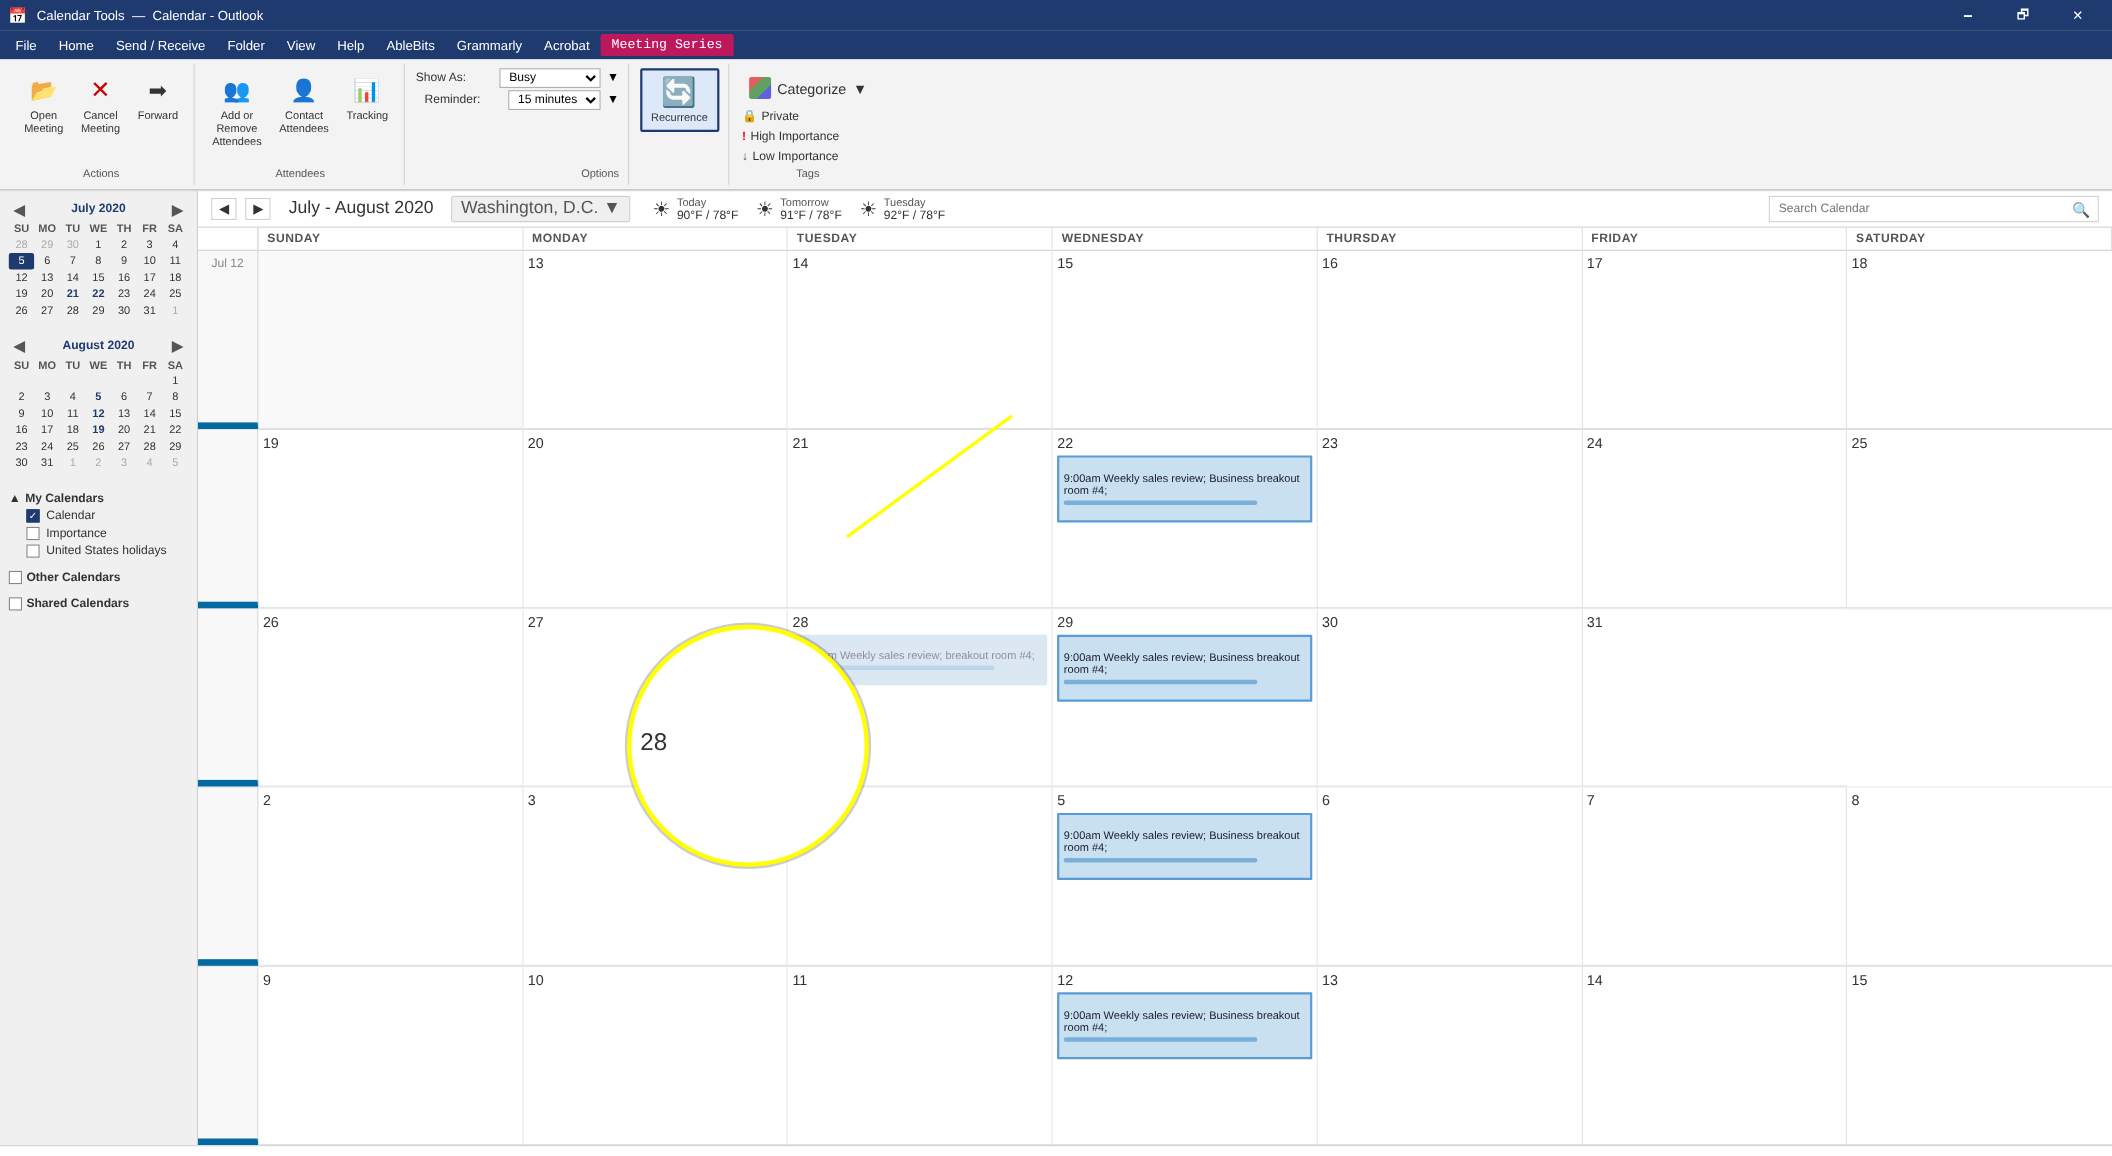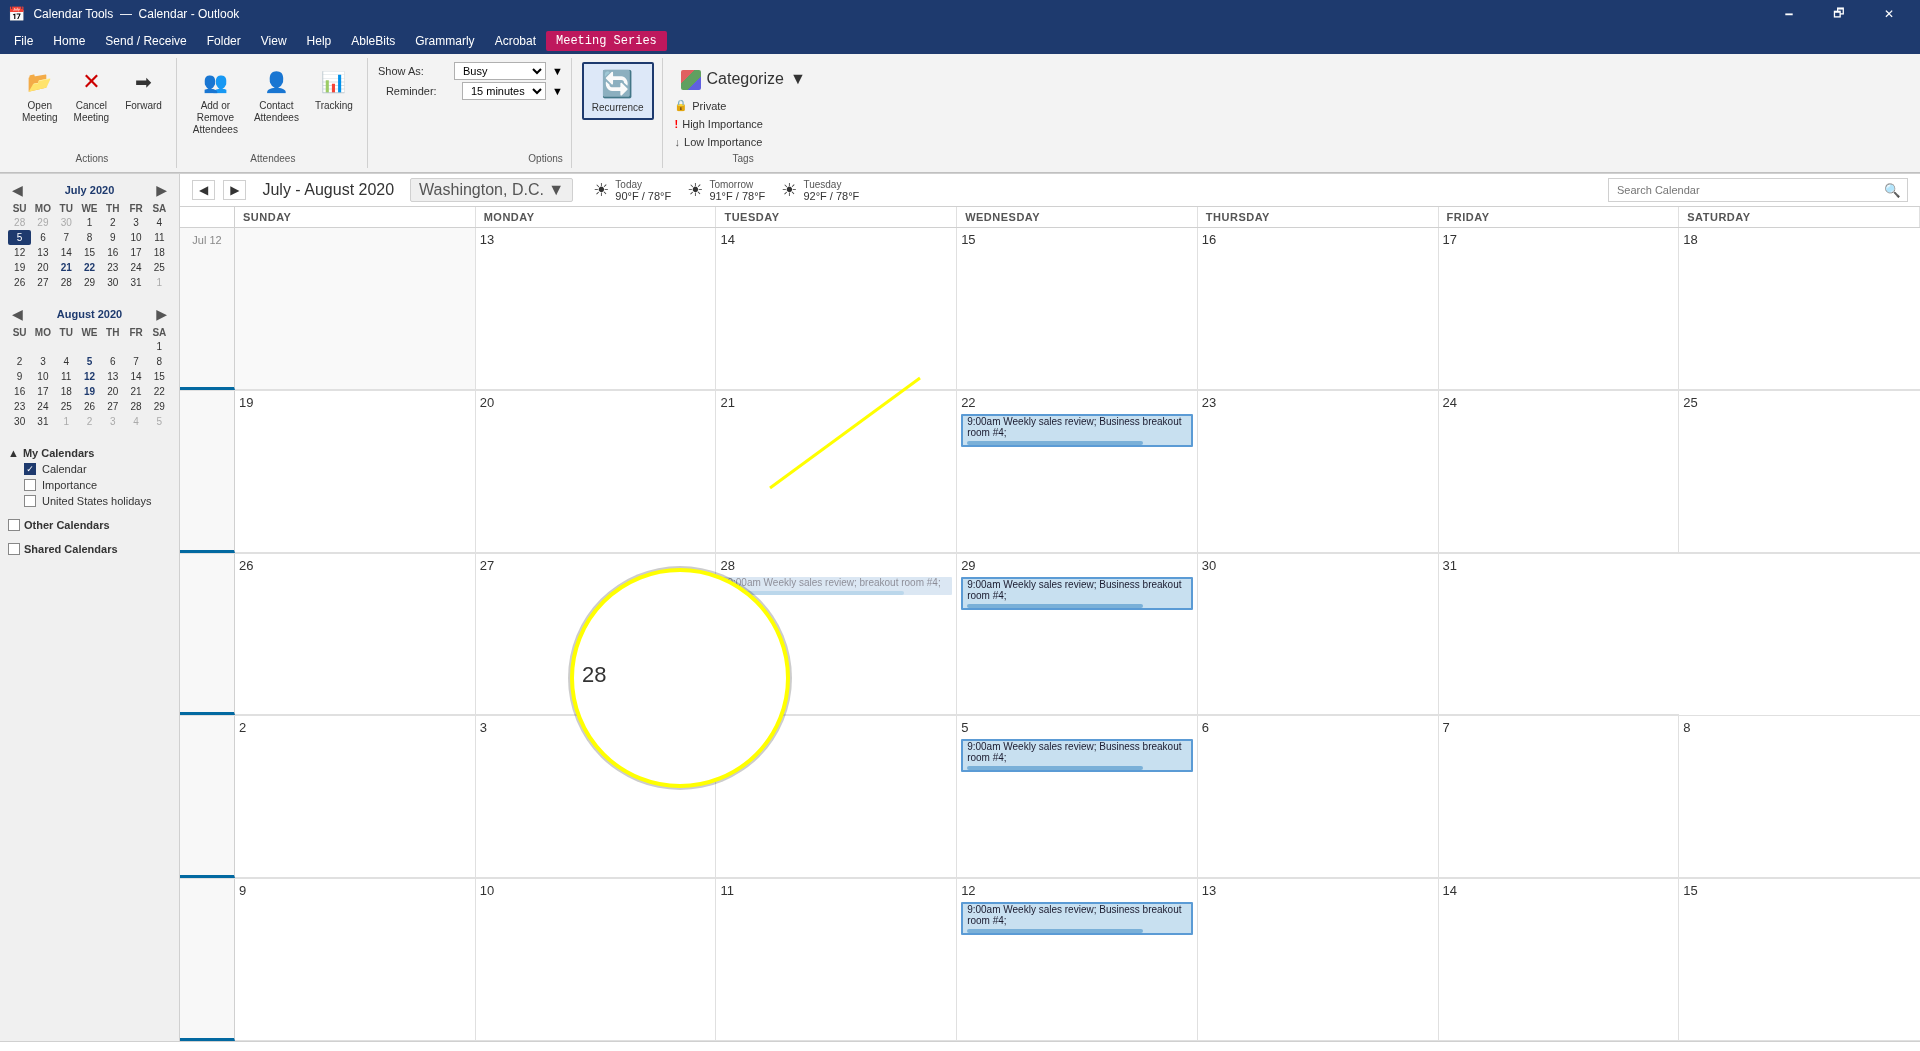--- a/index.html
+++ b/index.html
@@ -129,25 +129,25 @@
       gap: 4px;
       font-size: 11px;
       color: #333;
       cursor: pointer;
       padding: 1px 2px;
     }
 
     .ribbon-large-btn {
       display: flex;
       flex-direction: column;
-      align-items: flex-start;
+      align-items: center;
       padding: 4px 8px;
       cursor: pointer;
       border-radius: 2px;
-      font-size: 16px;
+      font-size: 13px;
       color: #333;
       background: transparent;
       border: none;
       text-align: center;
       min-width: 50px;
     }
 
     
     .main-container {
       display: flex;
@@ -275,21 +275,21 @@
       color: #555;
       text-transform: uppercase;
       letter-spacing: 0.5px;
       border-right: 1px solid #e0e0e0;
       text-align: left;
     }
     .cal-day-header:first-child { border-right: 1px solid #d0d0d0; }
     .cal-week-label {
       background: #f8f8f8;
       border-right: 1px solid #d0d0d0;
-      border-bottom: 3px solid #0369a1;
+      border-bottom: 6px solid #0369a1;
       display: flex;
       align-items: flex-start;
       justify-content: center;
       padding-top: 6px;
       font-size: 11px;
       color: #888;
     }
     .cal-cell {
       border-right: 1px solid #e0e0e0;
       border-bottom: 1px solid #e0e0e0;
@@ -303,21 +303,21 @@
     .cal-cell.other-month { background: #f9f9f9; }
     .cal-date {
       font-size: 13px;
       color: #333;
       font-weight: normal;
       margin-bottom: 4px;
     }
     .cal-event {
       background: #b8d0e8;
       border-left: 3px solid #5b9bd5;
-      padding: 0 4px;
+      padding: 14px 4px;
       font-size: 10px;
       color: #1a1a2e;
       margin-bottom: 2px;
       border-radius: 1px;
       cursor: pointer;
     }
     .cal-event.selected {
       background: #c8e0f0;
       border: 2px solid #5b9bd5;
     }

